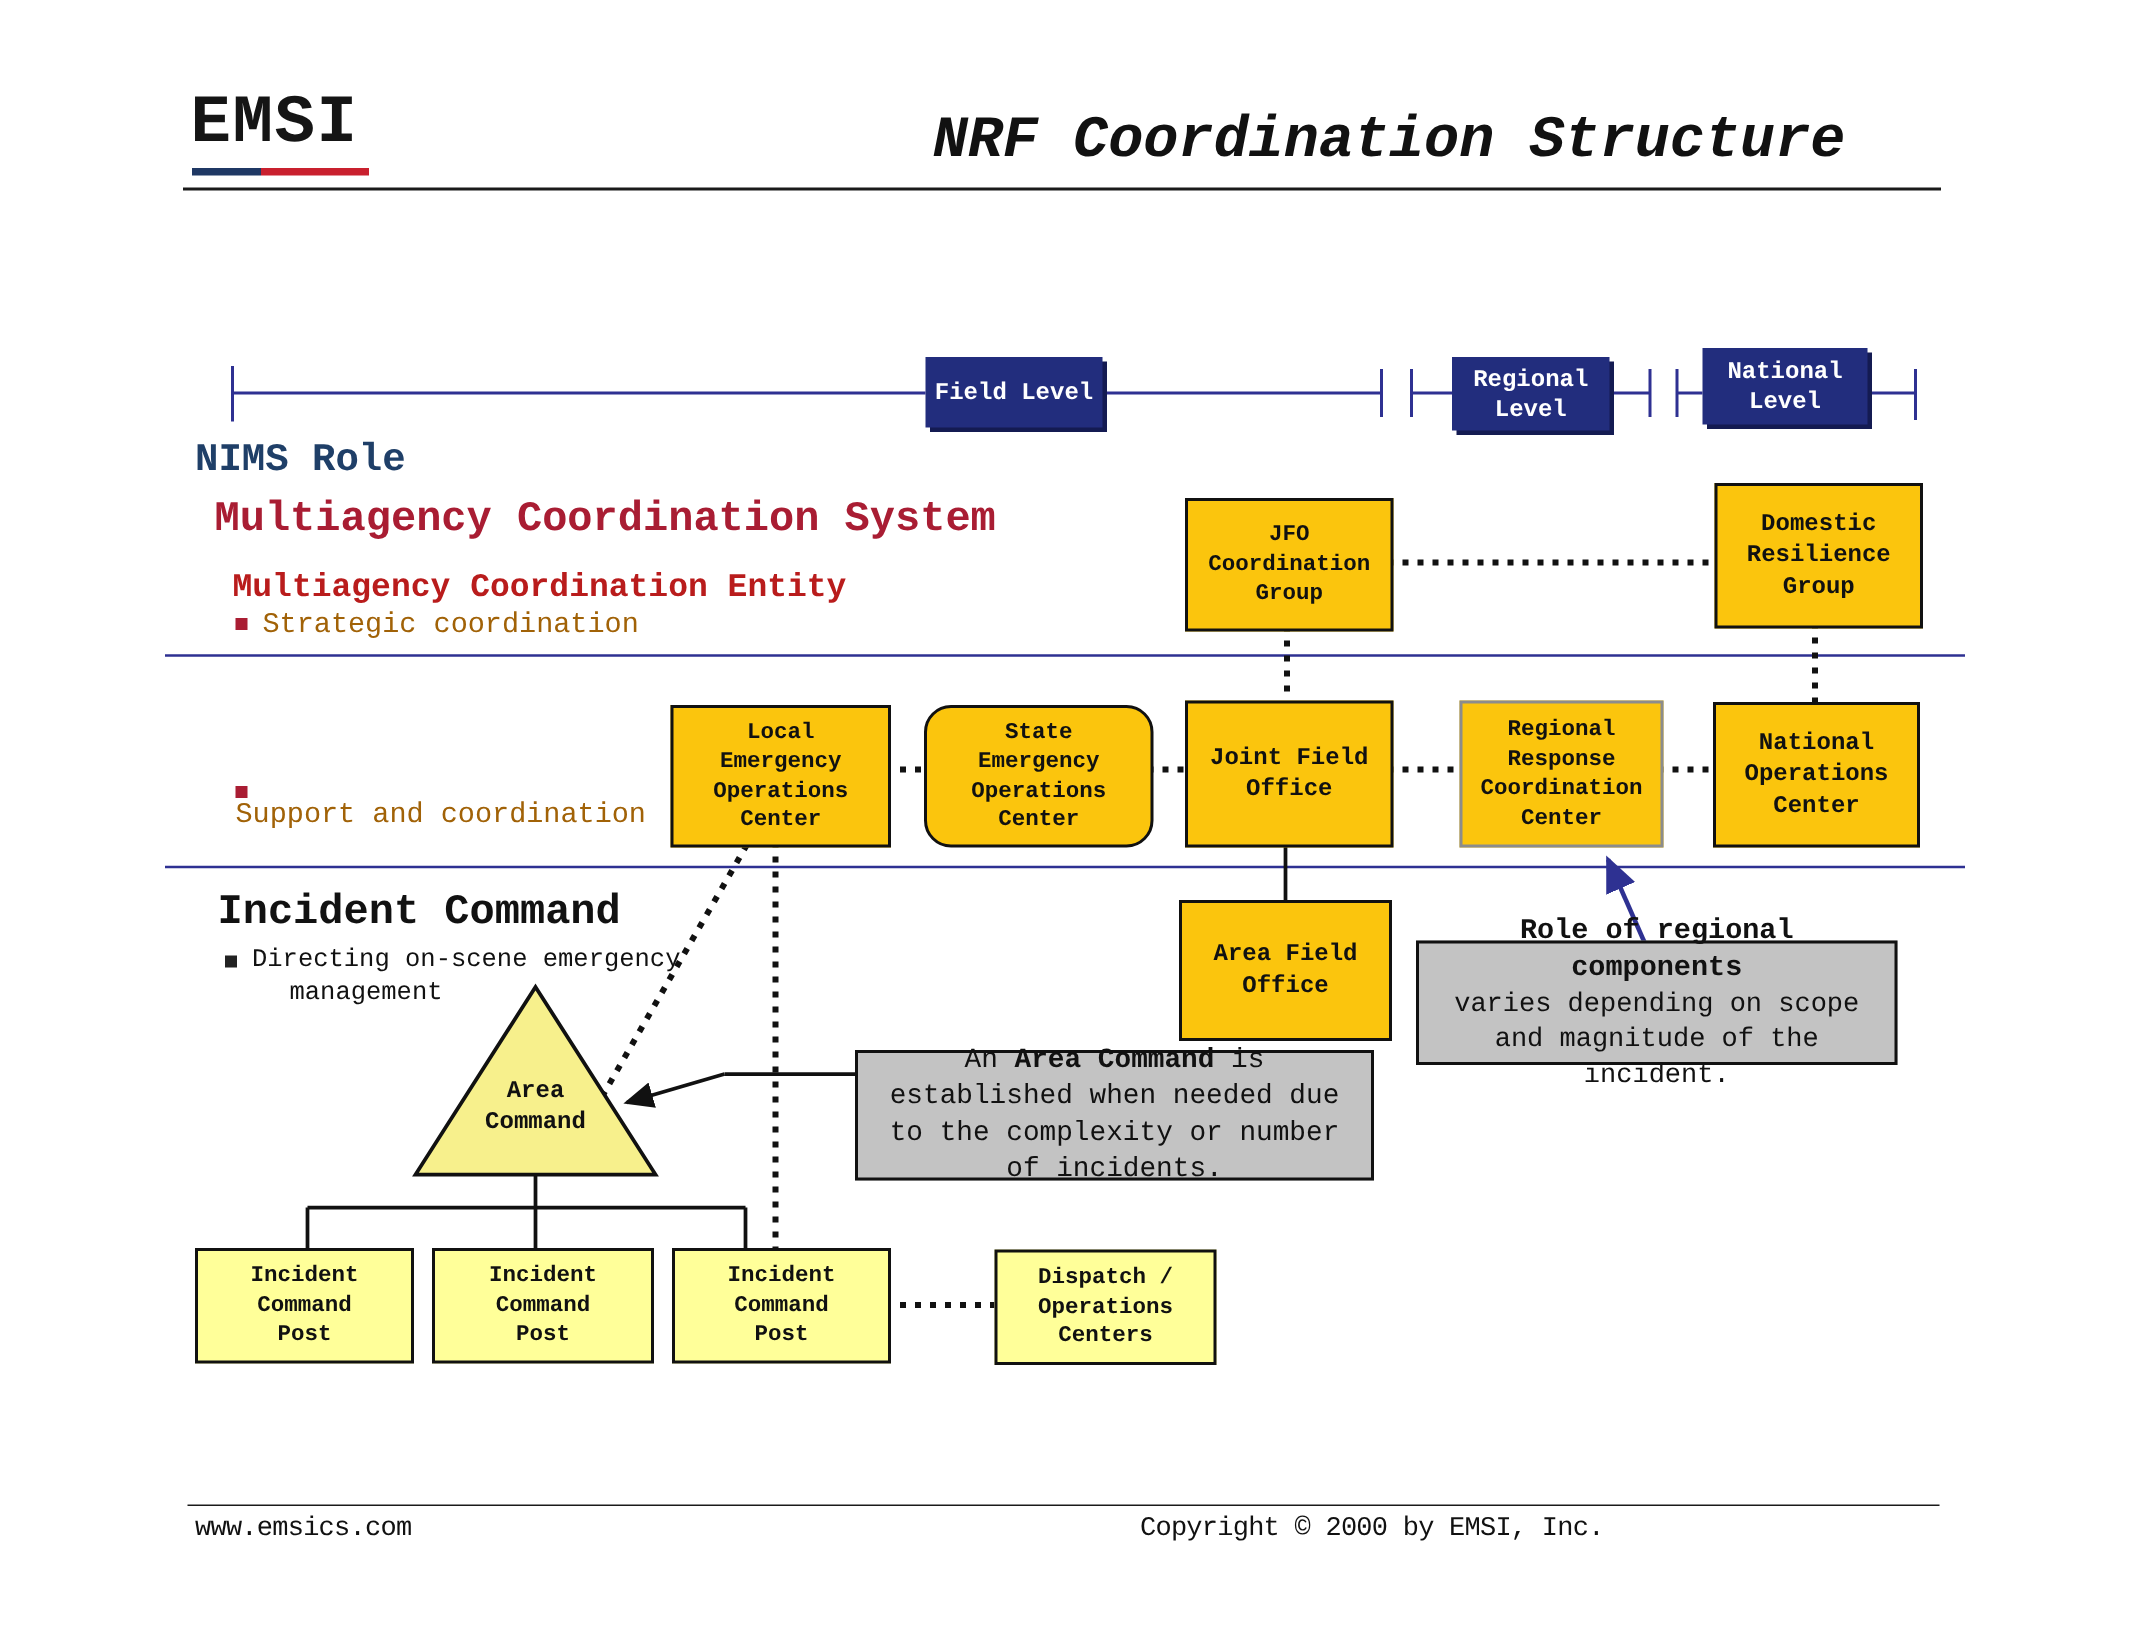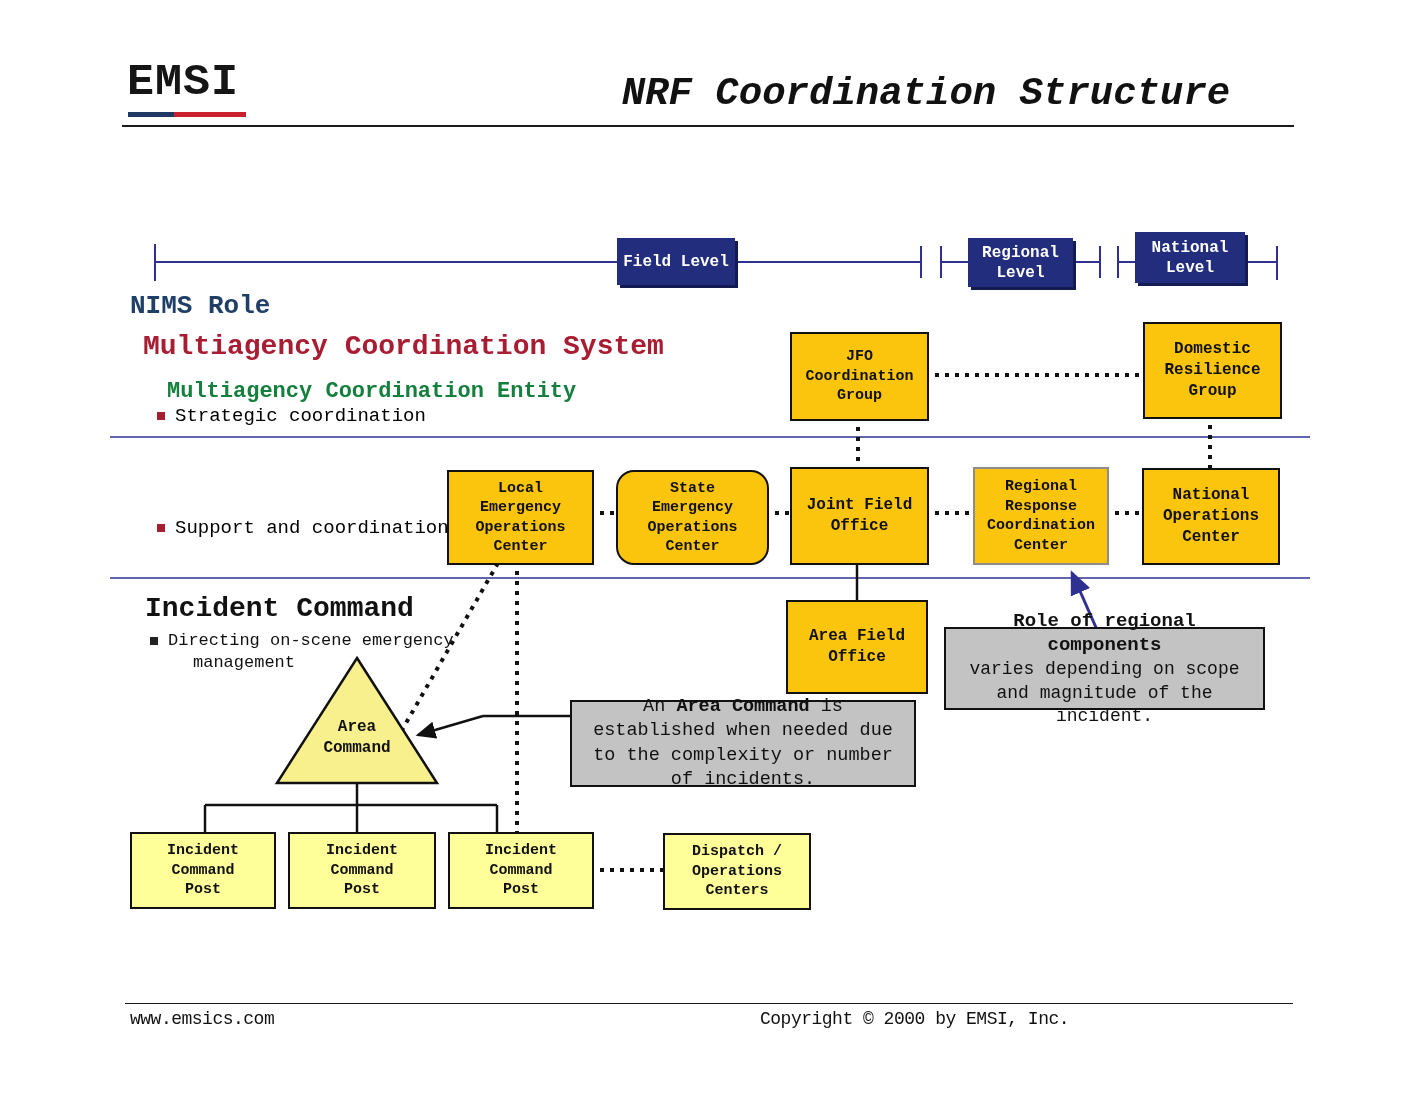--- a/index.html
+++ b/index.html
@@ -19,27 +19,27 @@
          font-weight:bold;font-style:italic;color:#111;}
 
   
   .lvl{background:#222d7d;color:#fff;font-weight:bold;text-align:center;
        display:flex;align-items:center;justify-content:center;font-size:16px;
        line-height:1.25;white-space:pre-line;box-shadow:3px 3px 0 #141b52;}
 
   
   .nims{left:130px;top:291px;font-size:26px;font-weight:bold;color:#1f3f68;}
   .red-h1{left:143px;top:331px;font-size:28px;font-weight:bold;color:#a91d33;}
-  .red-h2{left:155px;top:377px;font-size:22px;font-weight:bold;color:#15803d;
-          white-space:pre-line;padding-left:18px;text-indent:-18px;line-height:1.25;margin-left:12px;}
+  .red-h2{left:155px;top:377px;font-size:22px;font-weight:bold;color:#b91c1c;
+          white-space:pre-line;padding-left:18px;text-indent:-18px;line-height:1.25;}
   .bullet-row{display:flex;align-items:flex-start;}
   .sq{width:8px;height:8px;margin-top:7px;margin-right:10px;flex:none;}
   .sq.red{background:#a91d33;}
   .sq.blk{background:#222;}
-  .red-b{font-size:19px;color:#000000;}
+  .red-b{font-size:19px;color:#a16207;}
   .blk-h1{left:145px;top:593px;font-size:28px;font-weight:bold;color:#111;}
   .blk-b{font-size:17px;color:#111;padding-left:25px;text-indent:-25px;line-height:1.3;}
 
   
   .gbox{background:#fbc50d;border:2px solid #111;display:flex;align-items:center;
         justify-content:center;text-align:center;font-weight:bold;color:#111;
         font-size:15px;line-height:1.3;white-space:pre-line;}
   .gbox.grayborder{border:2px solid #8c8c8c;}
   .ybox{background:#ffff99;border:2px solid #111;display:flex;align-items:center;
         justify-content:center;text-align:center;font-weight:bold;color:#111;
@@ -134,21 +134,21 @@
 Level</div>
 
   <div class="abs nims">NIMS Role</div>
   <div class="abs red-h1">Multiagency Coordination System</div>
   <div class="abs red-h2" style="left:155px;top:378px;">Multiagency Coordination Entity</div>
   <div class="abs bullet-row" style="left:157px;top:405px;width:300px;">
     <span class="sq red"></span>
     <span class="red-b">Strategic coordination</span>
   </div>
 
-  <div class="abs bullet-row" style="left:157px;top:517px;width:300px;">
+  <div class="abs bullet-row" style="left:157px;top:517px;width:300px;flex-direction:column;">
     <span class="sq red"></span>
     <span class="red-b">Support and coordination</span>
   </div>
 
   <div class="abs blk-h1">Incident Command</div>
   <div class="abs bullet-row" style="left:150px;top:630px;width:320px;">
     <span class="sq blk"></span>
     <span class="blk-b" style="width:280px;">Directing on-scene emergency management</span>
   </div>
 

